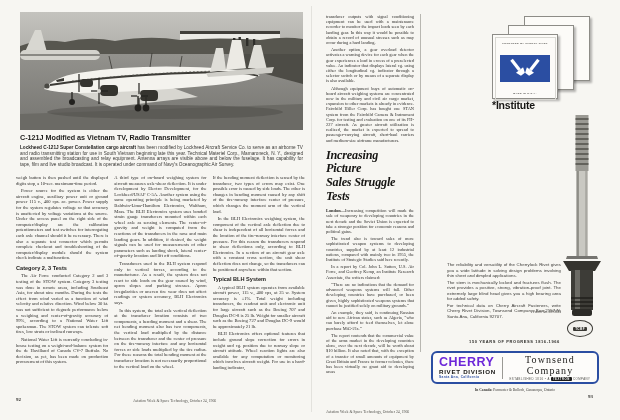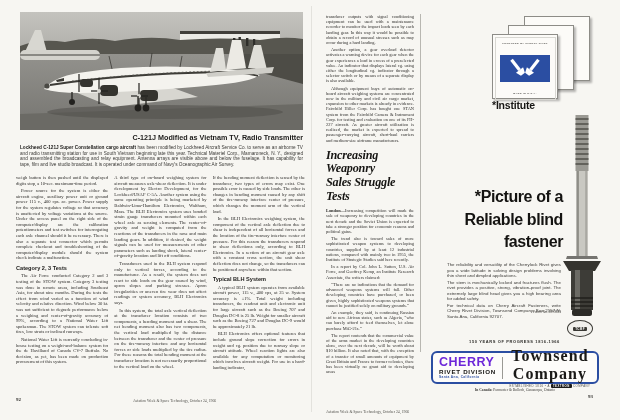--- a/index.html
+++ b/index.html
@@ -5,21 +5,21 @@
   html,body{margin:0;padding:0;background:#ffffff;}
   .sheet{position:relative;width:620px;height:420px;background:#f7f6f2;overflow:hidden;
          font-family:"Liberation Serif",serif;color:#2e2d2b;}
   .abs{position:absolute;}
   .gutter{left:311px;top:6px;width:1px;height:406px;background:#e3e2dd;}
   .vrule{left:420px;top:14px;width:1px;height:338px;background:#b8b7b1;}
 
   
   .photo{left:20px;top:12px;width:283px;height:118px;overflow:hidden;background:#a9a8a3;}
   .cap-title{left:20px;top:133px;width:283px;font-family:"Liberation Sans",sans-serif;
-             font-weight:700;font-size:7.2px;color:#1d1c1a;text-align:right;}
+             font-weight:700;font-size:7.2px;color:#1d1c1a;}
   .cap-body{left:20px;top:145px;width:283px;font-family:"Liberation Sans",sans-serif;
             font-size:4.7px;line-height:5.7px;text-align:justify;color:#3a3936;}
   .cap-body b{font-weight:700;color:#232220;}
   .cols{left:16px;top:175px;width:289px;height:219px;display:flex;gap:6px;overflow:hidden;}
   .col{flex:1;overflow:hidden;}
   .col p{margin:0 0 2px 0;font-size:4.6px;line-height:5.6px;text-align:justify;text-indent:5px;}
   .col p.noindent{text-indent:0;}
   .subhead{font-family:"Liberation Sans",sans-serif;font-weight:700;font-size:5.6px;
            margin:4px 0 2.5px 0;color:#1d1c1a;}
   .folio{font-weight:700;font-size:5px;color:#33322f;}
@@ -64,21 +64,21 @@
             border:2.5px solid #2b4ea2;border-radius:6px;background:#fdfcfa;
             display:flex;align-items:center;gap:6px;padding:2px 6px;}
   .cherry-name{font-family:"Liberation Sans",sans-serif;font-weight:900;font-size:12.5px;
                line-height:11px;letter-spacing:0.5px;color:#6d28d9;}
   .cherry-div{font-family:"Liberation Sans",sans-serif;font-weight:900;font-size:6.2px;
               line-height:7px;letter-spacing:0.7px;color:#141311;}
   .cherry-city{font-family:"Liberation Sans",sans-serif;font-weight:700;font-size:3.2px;
                letter-spacing:0.4px;color:#2b4ea2;}
   .logo-sep{width:1px;height:22px;background:#9a9994;}
   .townsend{flex:1;text-align:center;}
-  .townsend-name{font-family:"Liberation Serif",serif;font-weight:700;font-size:16px;
+  .townsend-name{font-family:"Liberation Serif",serif;font-weight:400;font-size:10px;
                  letter-spacing:1.1px;color:#1a1917;}
   .townsend-sub{font-family:"Liberation Sans",sans-serif;font-size:2.8px;letter-spacing:0.5px;
                 color:#4c4b47;margin-top:1.5px;}
   .townsend-badge{background:#1c1b19;color:#fff;padding:0 2px;border-radius:1px;font-weight:700;}
   .canada{left:431px;top:388px;width:168px;text-align:center;font-size:3.6px;color:#3c3b38;}
   .canada b{font-weight:700;}
 </style>
 </head>
 <body>
 
@@ -181,21 +181,21 @@
   </div>
 
   <div class="abs folio" style="left:16px;top:397px;">92</div>
   <div class="abs footer" style="left:133px;top:399px;">Aviation Week &amp; Space Technology, October 24, 1966</div>
 
   <div class="abs rcol">
     <p class="noindent">transducer outputs with signal conditioning equipment can be used with a maintenance recorder to monitor the impact loads seen by each landing gear. In this way it would be possible to obtain a record of unusual stresses such as may occur during a hard landing.</p>
     <p>Another option, a gear overload detector activates a warning device for each gear when the gear experiences a load in excess of a preselected value. An indicator that displays lateral cg. using either the longitudinal cg. indicator through a selector switch or by means of a separate display is also available.</p>
     <p>Although equipment buys of automatic on-board aircraft weighing systems are concentrated now in the military and civil air cargo market, expansion to other markets is already in evidence. Fairchild Hiller Corp. has bought one STAN system from the Fairchild Camera &amp; Instrument Corp. for testing and evaluation on one of its FH-227 aircraft. As greater aircraft utilization is realized, the market is expected to spread to passenger-carrying aircraft, short-haul carriers and medium-size airframe manufacturers.</p>
     <div class="headline">
-      <div>Increasing Weaponry</div>
+      <div>Increasing Picture</div>
       <div>Sales Struggle Tests</div>
     </div>
     <p class="noindent"><b>London—</b><span>Increasing competition will mark the sale of weaponry to developing countries in the next decade and the Soviet Union is expected to take a stronger position for economic reasons and political gains.</span></p>
     <p>The trend also is toward sales of more sophisticated weapon systems to developing countries, supplied by at least 12 industrial nations, compared with mainly two in 1955, the Institute of Strategic Studies said here recently.</p>
     <p>In a report by Col. John L. Sutton, U.S. Air Force, and Geoffrey Kemp, an Institute Research Associate, the writers claimed:</p>
     <p>“There are no indications that the demand for advanced weapons systems will fall. Other developing countries have purchased, or been given, highly sophisticated weapons systems that cannot be justified solely on military grounds.”</p>
     <p>An example, they said, is continuing Russian aid to new African states, such as Algeria, “who can barely afford to feed themselves, let alone purchase MiG-21s.”</p>
     <p>The report contends that the commercial value of the arms market in the developing countries alone, over the next decade, will be worth about $10 billion. It also noted that, with the exception of a transfer of small amounts of equipment by Great Britain and France to former colonies, there has been virtually no grant aid to developing areas</p>
   </div>
 
@@ -221,25 +221,20 @@
             </g>
           </svg>
         </div>
         <div class="card-tiny">MADE IN U.S.A.</div>
       </div>
     </div>
   </div>
 
   <div class="abs brand" style="left:492px;top:99px;">*Institute</div>
 
-  <div class="abs ad-headline">
-    <div>*Picture of a</div>
-    <div>Reliable blind</div>
-    <div>fastener</div>
-  </div>
 
   <div class="abs rivet">
     <svg viewBox="0 0 40 212" width="40" height="212" preserveAspectRatio="none">
       <rect x="13.5" y="3" width="13" height="56" fill="#9b9a94"></rect>
       <g stroke="#55544e" stroke-width="1.6">
         <line x1="13.5" y1="7" x2="26.5" y2="7"></line>
           <line x1="13.5" y1="12" x2="26.5" y2="12"></line>
         <line x1="13.5" y1="17" x2="26.5" y2="17"></line>
           <line x1="13.5" y1="22" x2="26.5" y2="22"></line>
         <line x1="13.5" y1="27" x2="26.5" y2="27"></line>

